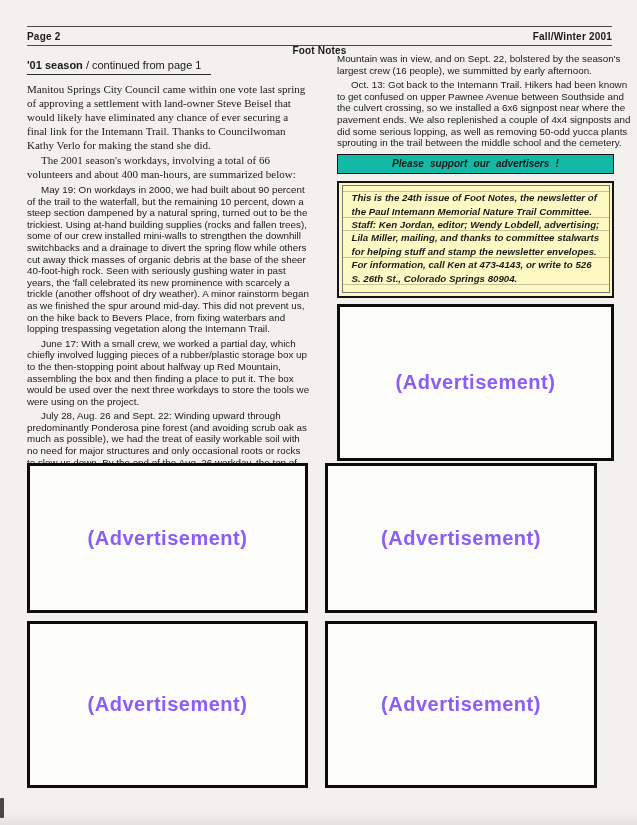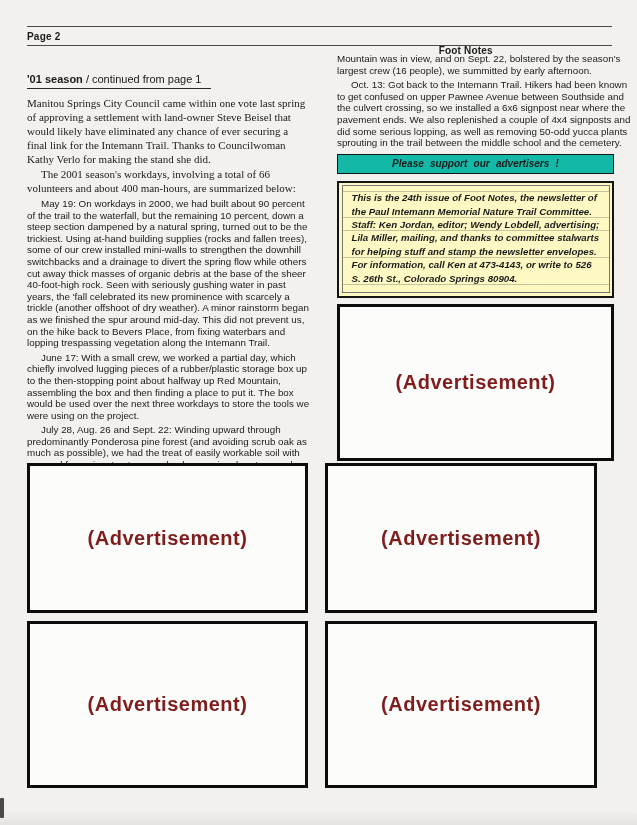--- a/index.html
+++ b/index.html
@@ -19,21 +19,21 @@
     position:absolute;left:27px;top:26px;width:585px;
     border-top:1.3px solid #4a4a4a;border-bottom:1.3px solid #4a4a4a;
     display:flex;align-items:center;
     height:18px;
     font-size:10px;font-weight:bold;letter-spacing:.2px;
   }
   .masthead span{flex:1;}
   .masthead .c{text-align:center;margin-top:28px;}
   .masthead .r{text-align:right;}
   
-  .col-left{position:absolute;left:27px;top:69px;width:284px;}
+  .col-left{position:absolute;left:27px;top:55px;width:284px;}
   .col-right{position:absolute;left:337px;top:53px;width:298px;}
   .headline{
     font-size:11px;display:inline-block;
     border-bottom:1.6px solid #2a2a2a;
     padding:0 10px 3px 0;margin:0;
   }
   .headline b{font-weight:bold;}
   .serif{
     font-family:"Liberation Serif", serif;
     font-size:11px;line-height:14px;
@@ -67,21 +67,21 @@
       to bottom,
       transparent 0px, transparent 11.6px,
       rgba(70,70,70,.30) 11.6px, rgba(70,70,70,.30) 12.3px,
       transparent 12.3px, transparent 13.4px);
     background-position:0 6px;
   }
   
   .ad-box{
     border:3px solid #0c0c0c;background:#fcfcfb;
     display:flex;align-items:center;justify-content:center;
-    font-weight:bold;font-size:20px;letter-spacing:.5px;color:#7f1d1d;
+    font-weight:bold;font-size:20px;letter-spacing:.5px;color:#8b5cf6;
     box-sizing:border-box;
   }
   .ad-inflow{margin-top:6px;width:277px;height:157px;}
   .ad-abs{position:absolute;}
   .ad-r1l{left:27px; top:463px;width:281px;height:150px;}
   .ad-r1r{left:325px;top:463px;width:272px;height:150px;}
   .ad-r2l{left:27px; top:621px;width:281px;height:167px;}
   .ad-r2r{left:325px;top:621px;width:272px;height:167px;}
   
   .edge-mark{
@@ -94,20 +94,21 @@
   }
 </style>
 </head>
 <body>
 
 <div class="page">
 
   <div class="masthead">
     <span>Page 2</span>
     <span class="c">Foot Notes</span>
+    <span class="r">Fall/Winter 2001</span>
   </div>
 
   <div class="col-left">
     <div class="headline">
       <b>'01 season</b><span> / continued from page 1</span>
     </div>
     <p class="serif">Manitou Springs City Council came within one vote last spring of approving a settlement with land-owner Steve Beisel that would likely have eliminated any chance of ever securing a final link for the Intemann Trail. Thanks to Councilwoman Kathy Verlo for making the stand she did.</p>
     <p class="serif indent">The 2001 season's workdays, involving a total of 66 volunteers and about 400 man-hours, are summarized below:</p>
 
     <p class="entry">

